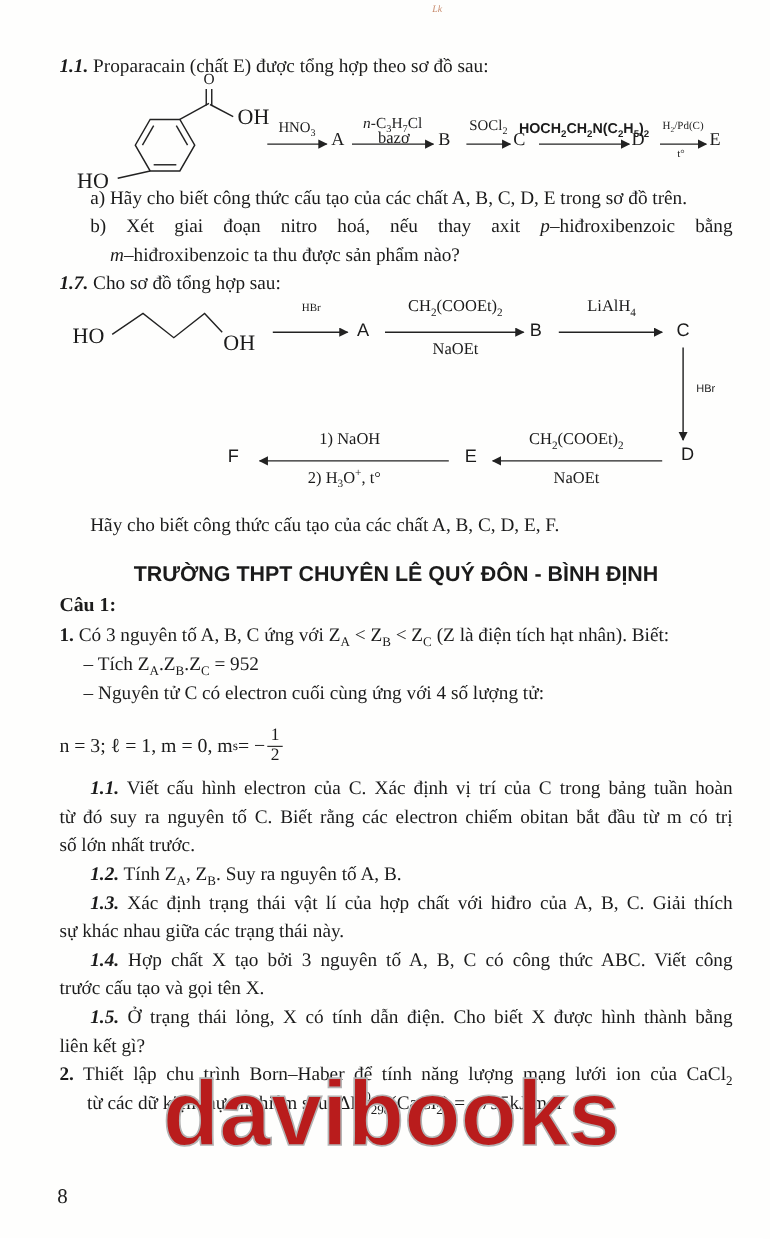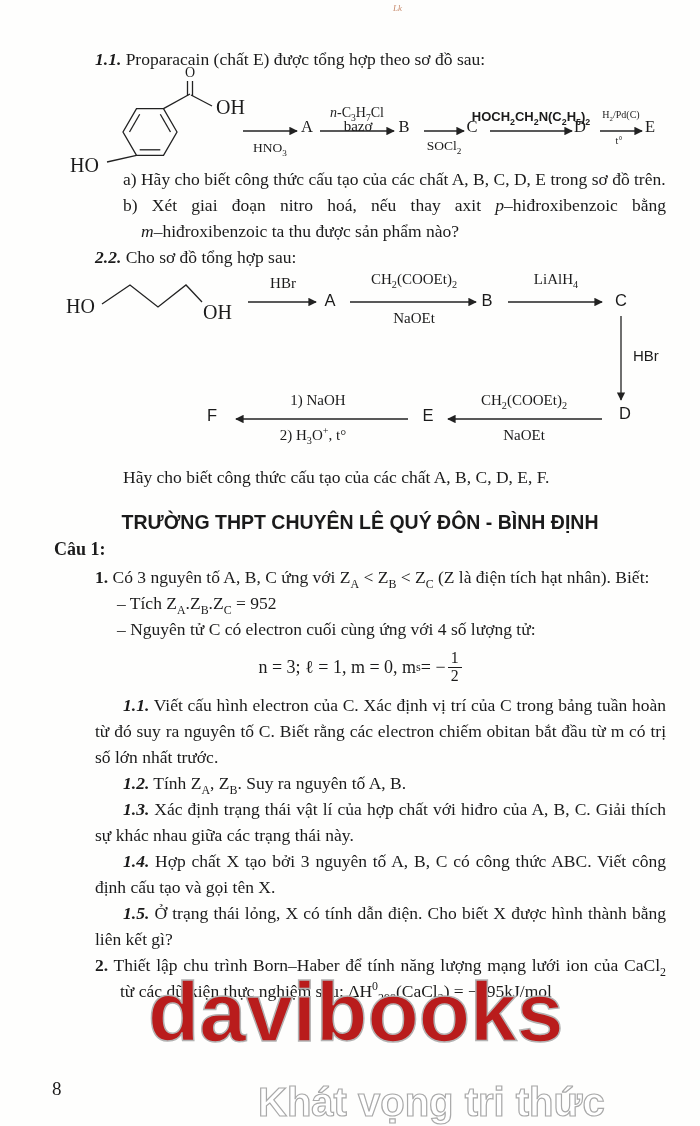--- a/index.html
+++ b/index.html
@@ -1,38 +1,38 @@
 <!DOCTYPE html>
 <html><head>
 <meta charset="utf-8">
 <style>
   html,body{margin:0;padding:0;background:#fff;}
   .page{position:relative;width:700px;height:1126px;background:#fefefdf; background:#fefefd;color:#1b1b1b;overflow:hidden;}
   .content{position:absolute;left:54px;top:0;width:612px;padding-top:46px;z-index:1;}
-  .para{font:17.5px/26px "Liberation Serif",serif;text-align:justify;margin-left:41px;}
+  .para{font:17.5px/26px "Liberation Serif",serif;text-align:justify;}
   .ind{text-indent:28px;}
   .ind46{text-indent:46px;}
   .ind25{text-indent:25px;}
   .jl{text-align:justify;text-align-last:justify;}
   sub,sup{line-height:0;font-size:0.68em;}
   .scheme{position:relative;width:700px;margin-left:-54px;}
   .s1{height:92px;margin-top:2px;}
   .s2{height:186px;margin-top:4px;}
   .scheme svg{position:absolute;left:0;top:0;overflow:visible;}
   .sl{position:absolute;font:15px/1.1 "Liberation Serif",serif;white-space:nowrap;}
   .ctr{transform:translateX(-50%);}
   .letter{font:16.5px/1.1 "Liberation Serif",serif;}
   .letter2{font:16.5px/1.1 "Liberation Sans",sans-serif;}
-  .f14{font-size:14px;} .f135{font-size:13.5px;margin-top:32px;} .f125{font-size:10px;} .f16{font-size:20px;} .f155{font-size:15px;}
+  .f14{font-size:14px;} .f135{font-size:13.5px;} .f125{font-size:10px;} .f16{font-size:20px;} .f155{font-size:10px;}
   .sansb{font-family:"Liberation Sans",sans-serif;font-weight:bold;font-size:13px;}
   .sans{font-family:"Liberation Sans",sans-serif;}
   .header{margin-top:18px;font:bold 19.5px/28px "Liberation Sans",sans-serif;text-align:center;}
   .cau{font:bold 18px/26px "Liberation Serif",serif;}
   .dash{padding-left:22px;}
-  .quantum{height:50px;display:flex;align-items:center;justify-content:center;font:18px "Liberation Serif",serif;}
+  .quantum{height:50px;display:flex;align-items:center;font:18px "Liberation Serif",serif;margin-top:11px;}
   .frac{display:inline-flex;flex-direction:column;text-align:center;line-height:1.05;font-size:0.88em;vertical-align:-0.55em;margin-left:2px;}
   .frac .fn{border-bottom:1.4px solid #1b1b1b;padding:0 3px;}
   .mt4{margin-top:4px;} .mt2{margin-top:2px;}
   .pagenum{position:absolute;left:52px;top:1078px;font:19px "Liberation Serif",serif;z-index:4;}
   .artifact{position:absolute;left:393px;top:3px;font:italic 9px "Liberation Serif",serif;color:#c98d70;z-index:4;}
   .wm-brand{position:absolute;left:148px;top:970px;font:bold 84px/1 "Liberation Sans",sans-serif;color:#b91c1c;-webkit-text-stroke:1.5px #b3b3b3;z-index:3;pointer-events:none;}
   .wm-tag{position:absolute;left:258px;top:1082px;font:bold 40px/1 "Liberation Sans",sans-serif;color:#ffffff;-webkit-text-stroke:1.2px #a9a9a9;z-index:3;pointer-events:none;}
 </style>
 </head>
 <body>
@@ -83,21 +83,21 @@
       <span class="sl ctr sansb" style="left:531px;top:36px">HOCH<sub>2</sub>CH<sub>2</sub>N(C<sub>2</sub>H<sub>5</sub>)<sub>2</sub></span>
       <span class="sl ctr letter" style="left:580px;top:44px">D</span>
       <span class="sl ctr f125" style="left:621px;top:35px">H<sub>2</sub>/Pd(C)</span>
       <span class="sl ctr f125" style="left:619px;top:61px">t°</span>
       <span class="sl ctr letter" style="left:650px;top:44px">E</span>
     </div>
 
     <div class="para ind">a) Hãy cho biết công thức cấu tạo của các chất A, B, C, D, E trong sơ đồ trên.</div>
     <div class="para ind jl">b) Xét giai đoạn nitro hoá, nếu thay axit <i>p</i>–hiđroxibenzoic bằng</div>
     <div class="para ind46"><i>m</i>–hiđroxibenzoic ta thu được sản phẩm nào?</div>
-    <div class="para"><b><i>2.2.</i></b> Cho sơ đồ tổng hợp sau:</div>
+    <div class="para"><b><i>1.7.</i></b> Cho sơ đồ tổng hợp sau:</div>
 
     <div class="scheme s2">
       <svg width="700" height="186">
         <defs>
           <marker id="ah2" viewBox="0 0 10 10" refX="9" refY="5" markerWidth="6.5" markerHeight="6.5" orient="auto-start-reverse">
             <path d="M0,0 L10,5 L0,10 z" fill="#222"></path>
           </marker>
         </defs>
         <g stroke="#222" stroke-width="1.3" fill="none">
           <polyline points="102,30 130,11 158,33 186,11 202,28"></polyline>
@@ -146,26 +146,25 @@
     <div class="para ind jl"><b><i>1.1.</i></b> Viết cấu hình electron của C. Xác định vị trí của C trong bảng tuần hoàn</div>
     <div class="para jl">từ đó suy ra nguyên tố C. Biết rằng các electron chiếm obitan bắt đầu từ m có trị</div>
     <div class="para">số lớn nhất trước.</div>
 
     <div class="para ind"><b><i>1.2.</i></b> Tính Z<sub>A</sub>, Z<sub>B</sub>. Suy ra nguyên tố A, B.</div>
 
     <div class="para ind jl"><b><i>1.3.</i></b> Xác định trạng thái vật lí của hợp chất với hiđro của A, B, C. Giải thích</div>
     <div class="para">sự khác nhau giữa các trạng thái này.</div>
 
     <div class="para ind jl"><b><i>1.4.</i></b> Hợp chất X tạo bởi 3 nguyên tố A, B, C có công thức ABC. Viết công</div>
-    <div class="para">định cấu tạo và gọi tên X.</div>
+    <div class="para">trước cấu tạo và gọi tên X.</div>
 
     <div class="para ind jl"><b><i>1.5.</i></b> Ở trạng thái lỏng, X có tính dẫn điện. Cho biết X được hình thành bằng</div>
     <div class="para">liên kết gì?</div>
 
     <div class="para jl"><b>2.</b> Thiết lập chu trình Born–Haber để tính năng lượng mạng lưới ion của CaCl<sub>2</sub></div>
     <div class="para ind25">từ các dữ kiện thực nghiệm sau:  ΔH<sup>0</sup><sub>298</sub>(CaCl<sub>2</sub>) = −795kJ/mol</div>
 
   </div>
 
   <div class="wm-brand">davibooks</div>
-  <div class="wm-tag">Khát vọng tri thức</div>
   <div class="pagenum">8</div>
 </div>
 
 </body></html>

